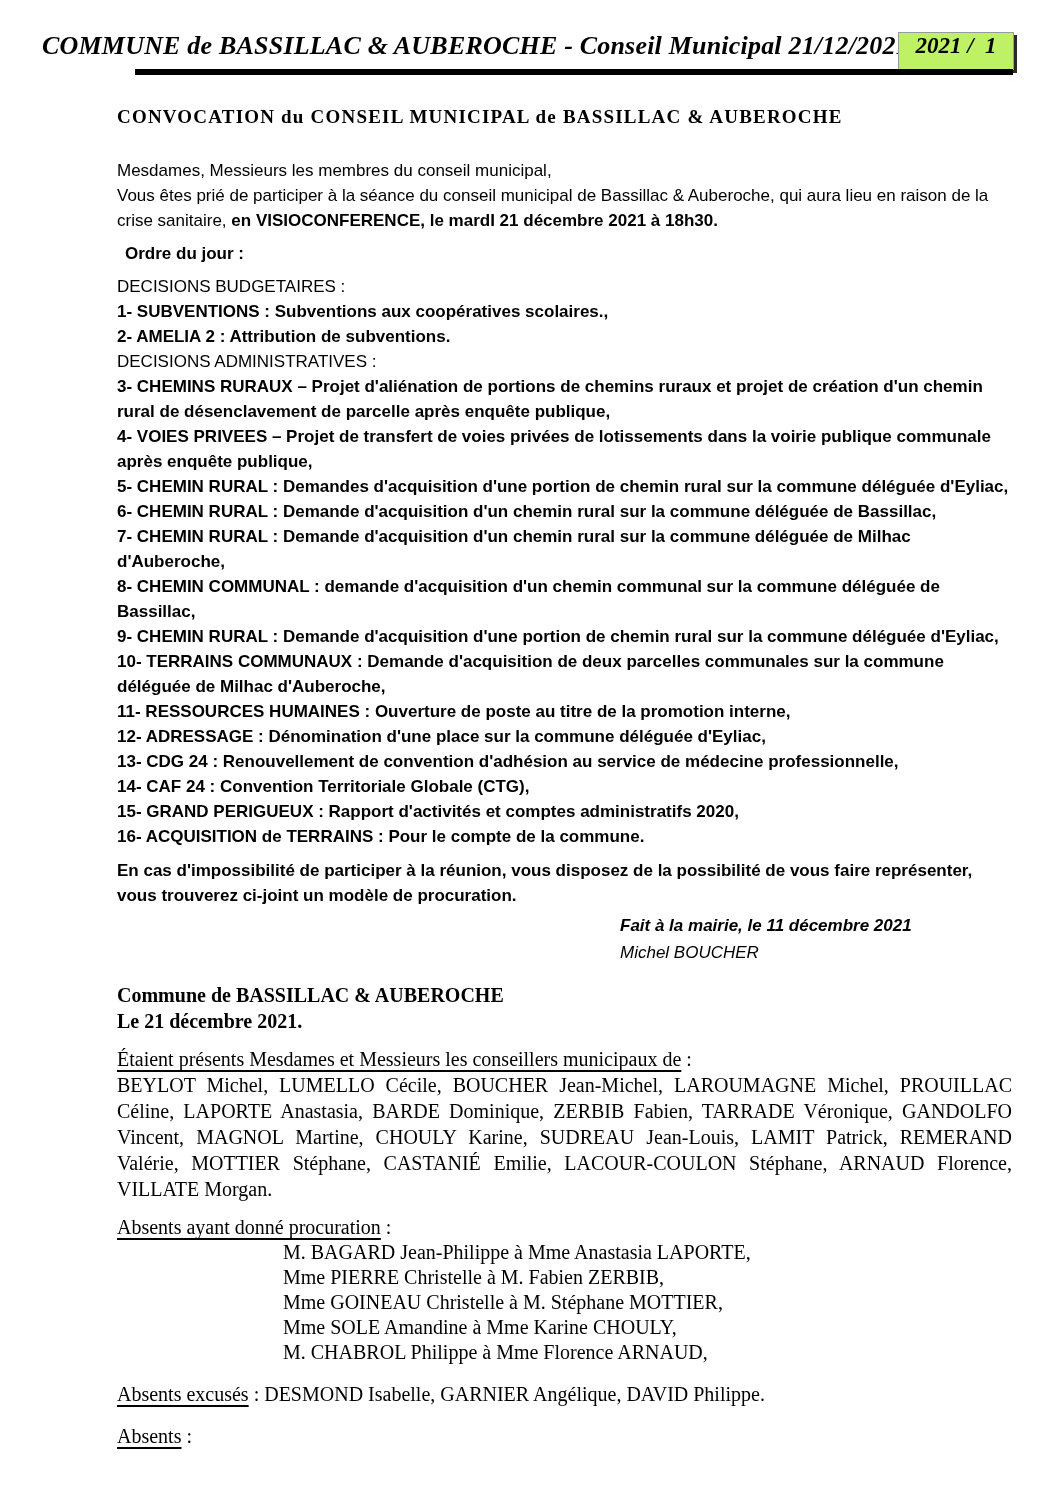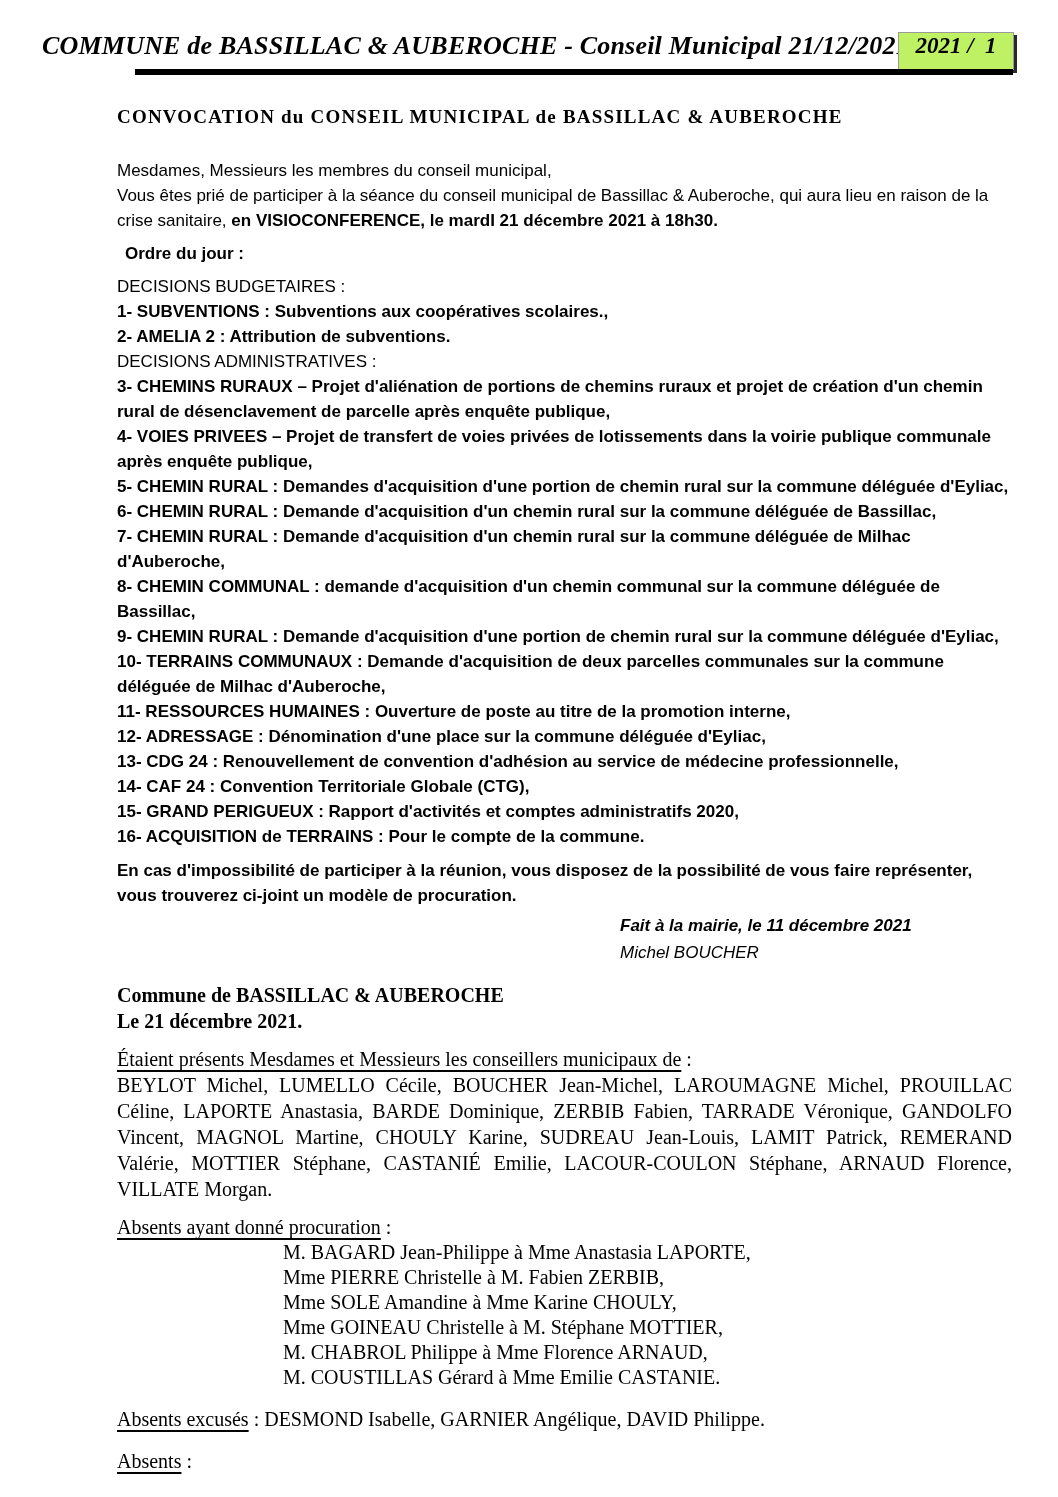--- a/index.html
+++ b/index.html
@@ -120,24 +120,23 @@
 
       <p class="heading-line"><span class="u">Étaient présents Mesdames et Messieurs les conseillers municipaux de</span><span> :</span></p>
 
       <p class="names">BEYLOT Michel, LUMELLO Cécile, BOUCHER Jean-Michel, LAROUMAGNE Michel, PROUILLAC Céline, LAPORTE Anastasia, BARDE Dominique, ZERBIB Fabien, TARRADE Véronique, GANDOLFO Vincent, MAGNOL Martine, CHOULY Karine, SUDREAU Jean-Louis, LAMIT Patrick, REMERAND Valérie, MOTTIER Stéphane, CASTANIÉ Emilie, LACOUR-COULON Stéphane, ARNAUD Florence, VILLATE Morgan.</p>
 
       <p class="heading-line"><span class="u">Absents ayant donné procuration</span><span> :</span></p>
 
       <div class="proxy-list">
         <div>M. BAGARD Jean-Philippe à Mme Anastasia LAPORTE,</div>
         <div>Mme PIERRE Christelle à M. Fabien ZERBIB,</div>
+        <div>Mme GOINEAU Christelle à M. Stéphane MOTTIER,</div>
         <div>Mme SOLE Amandine à Mme Karine CHOULY,</div>
-        <div>Mme GOINEAU Christelle à M. Stéphane MOTTIER,</div>
         <div>M. CHABROL Philippe à Mme Florence ARNAUD,</div>
-        <div>M. COUSTILLAS Gérard à Mme Emilie CASTANIE.</div>
       </div>
 
       <p class="excused-line"><span class="u">Absents excusés</span><span> : DESMOND Isabelle, GARNIER Angélique, DAVID Philippe.</span></p>
 
       <p class="absent-line"><span class="u">Absents</span><span> :</span></p>
 
     </section>
   </main>
 </div>
 

